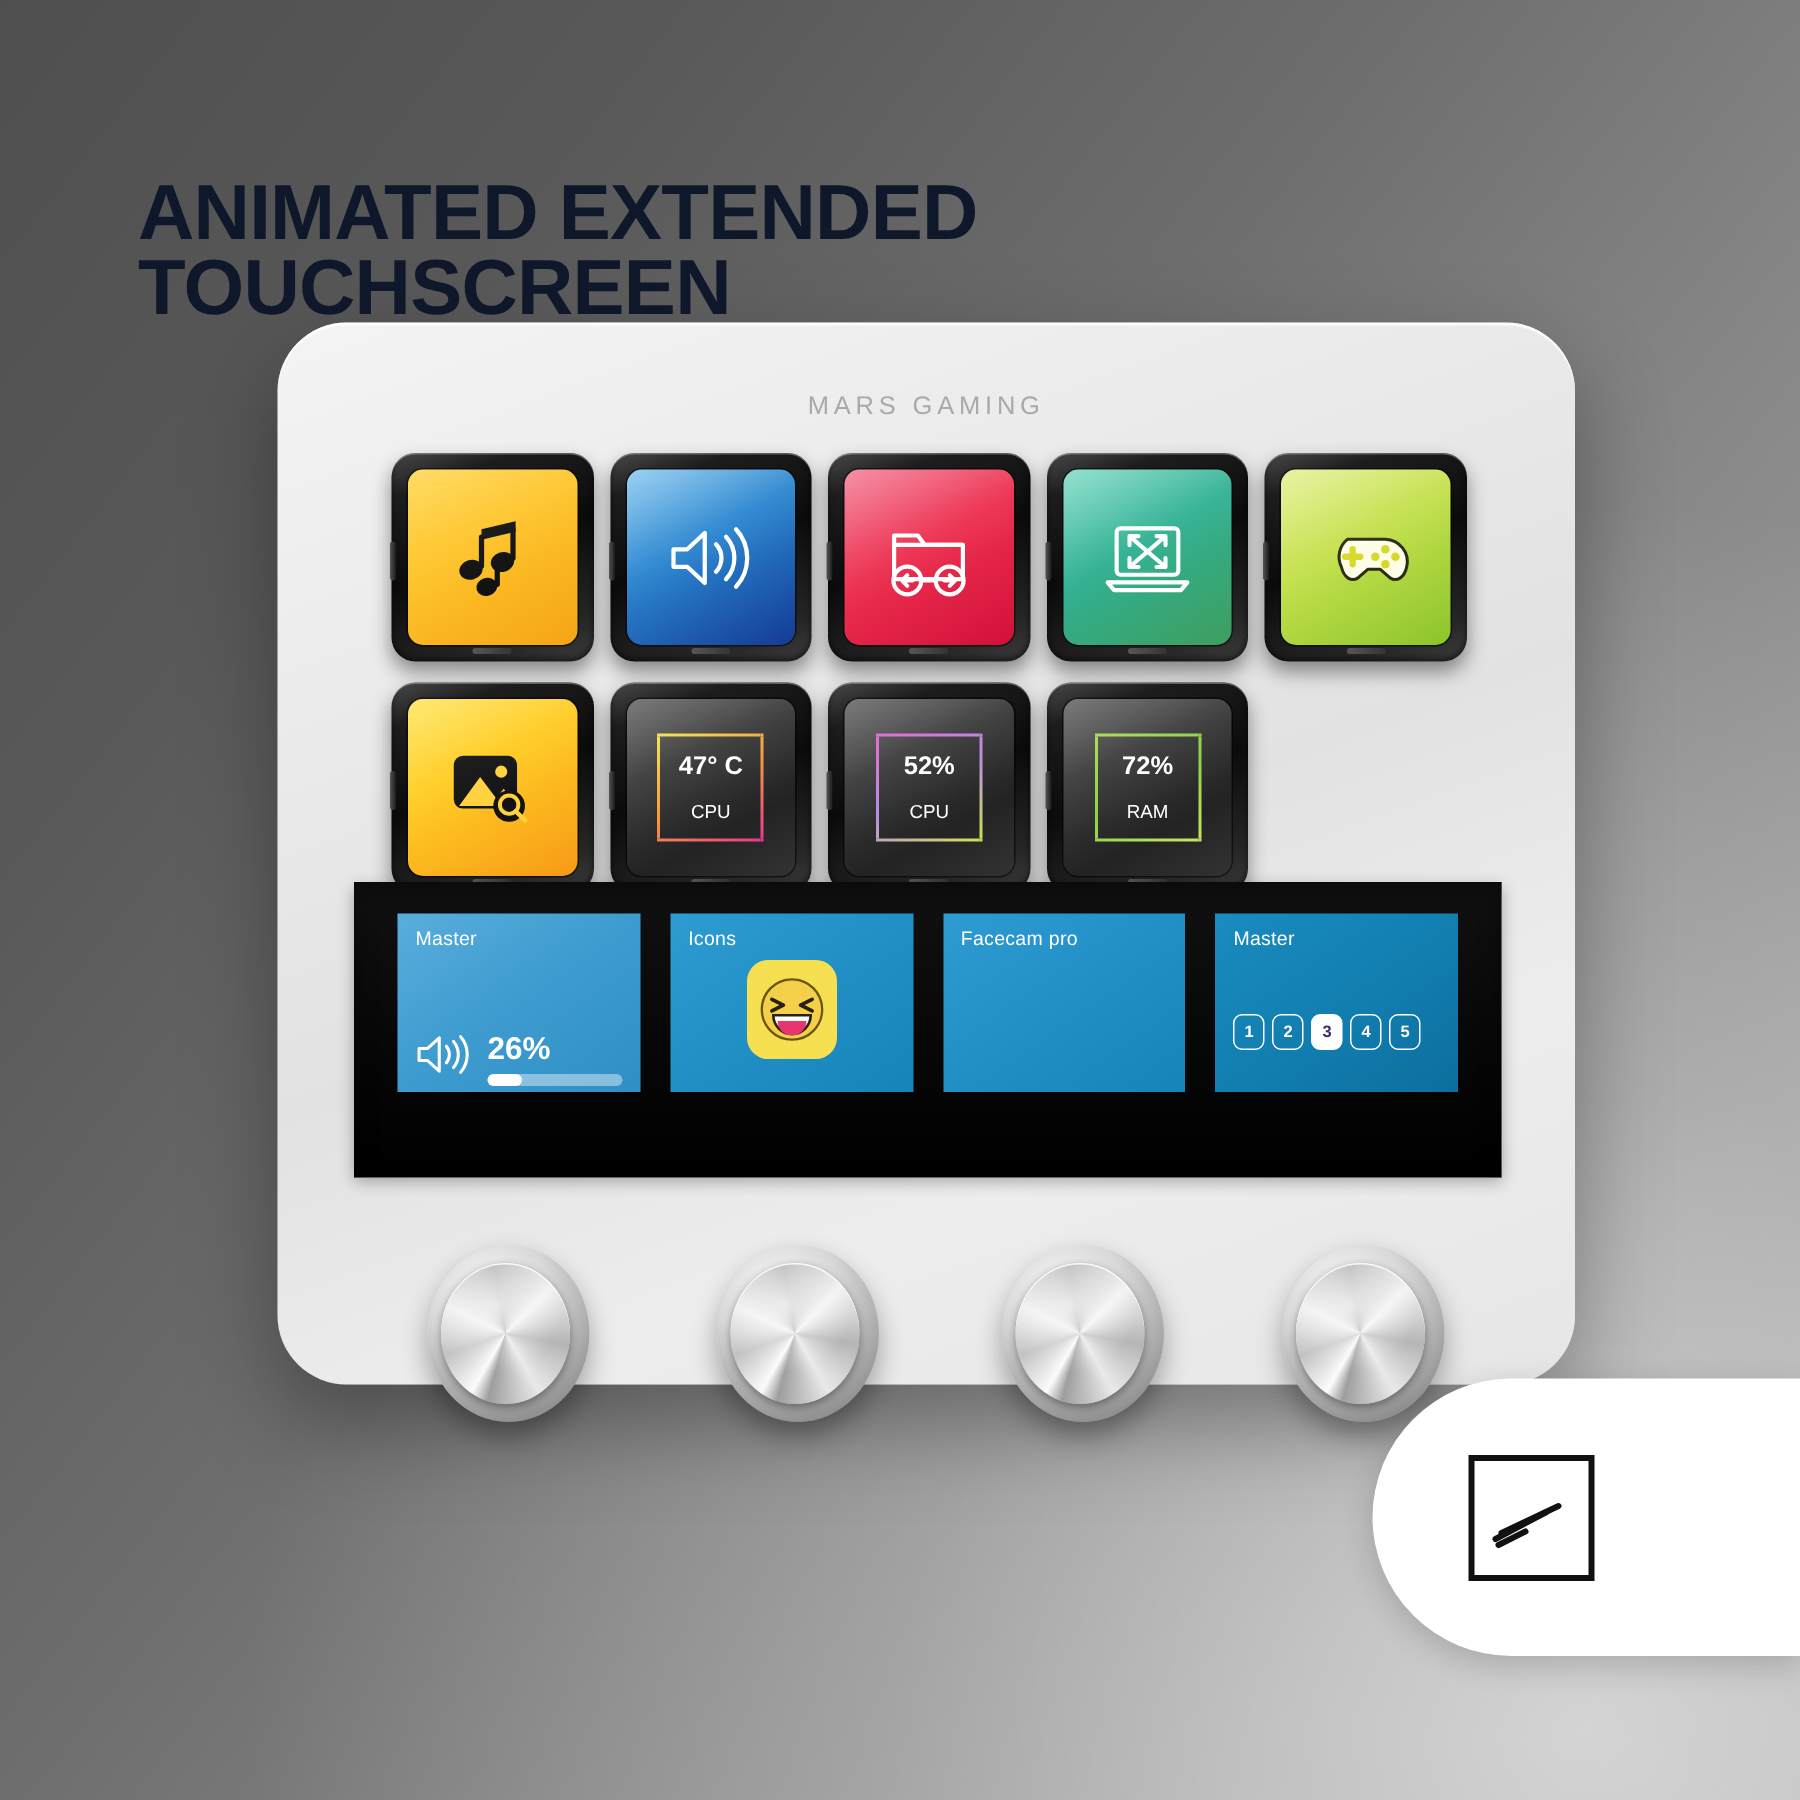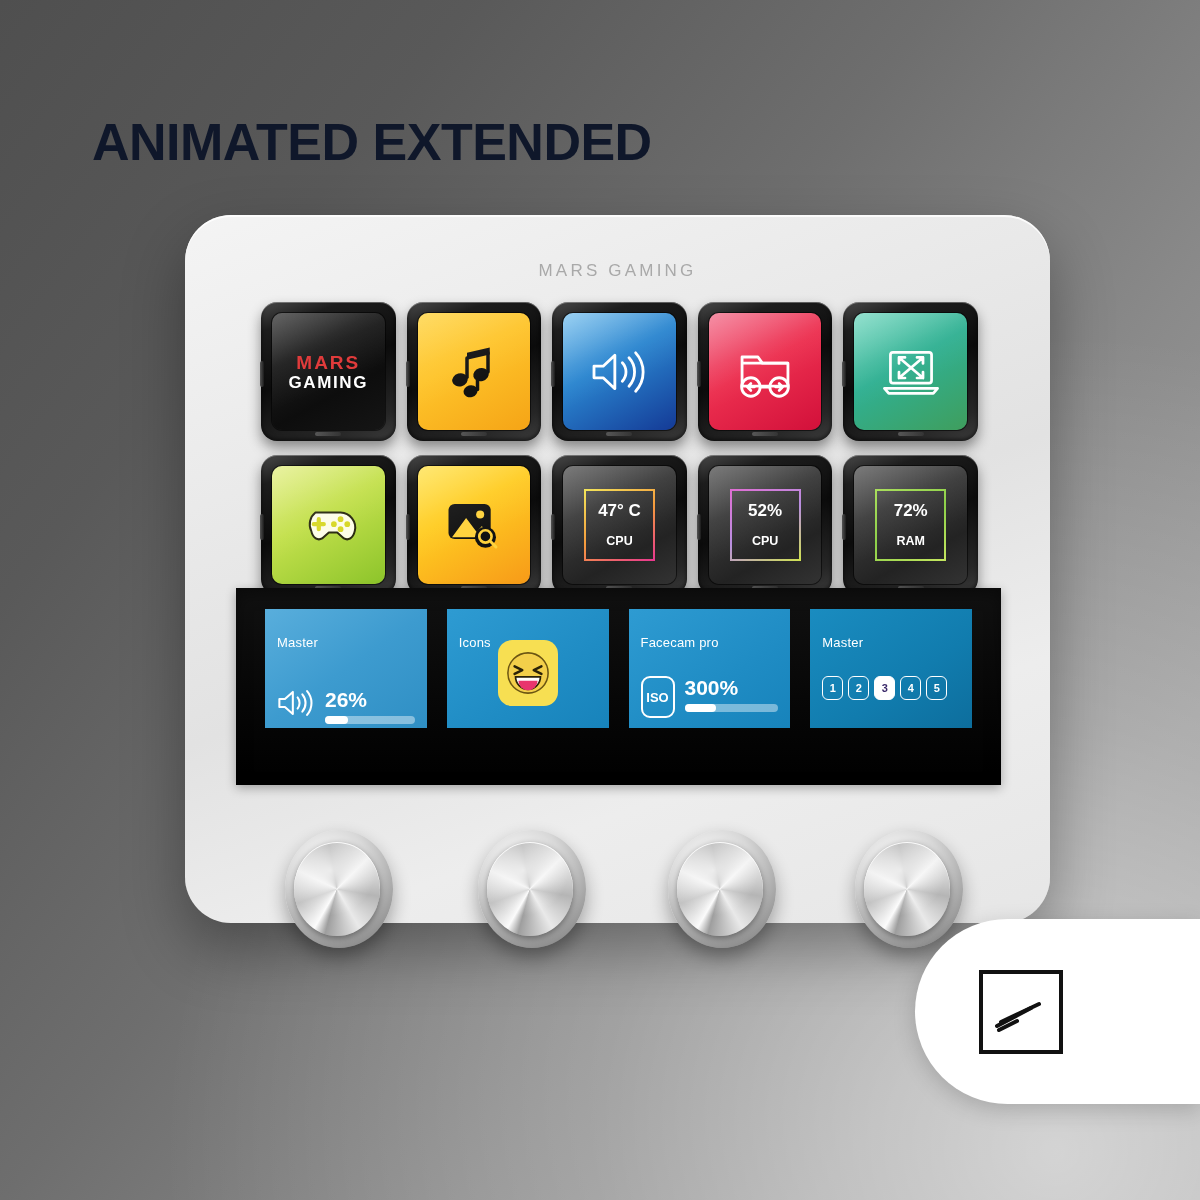--- a/index.html
+++ b/index.html
@@ -77,36 +77,36 @@
   .mars-logo{ text-align:center; line-height:1.12; z-index:2; }
   .mars-logo .m1{ color:#e03b3b; font-weight:bold; font-size:19px; letter-spacing:2px; }
   .mars-logo .m2{ color:#fff; font-weight:bold; font-size:17px; letter-spacing:1.6px; }
 
   .mon-box{
     width:63%; height:62%; border-radius:13px; z-index:2;
     display:flex; flex-direction:column; align-items:center; justify-content:center;
     color:#fff; text-align:center;
   }
   .mon-box .v{ font-size:17px; font-weight:bold; line-height:1.1; }
-  .mon-box .u{ font-size:12.5px; font-weight:bold; margin-top:14px; }
+  .mon-box .u{ font-size:12.5px; font-weight:normal; margin-top:14px; }
   .b-cpu1{ border:2.3px solid; border-image:linear-gradient(150deg,#f2e45a,#f59b3d,#e8388f) 1; }
   .b-cpu2{ border:2.3px solid; border-image:linear-gradient(150deg,#e06ed4,#b98fe0,#cfe153) 1; }
   .b-ram { border:2.3px solid; border-image:linear-gradient(150deg,#a9de5c,#8ed04a,#c4e65f) 1; }
 
   
   .strip{
     position:absolute; left:51px; top:373px; width:765px; height:197px;
     background:linear-gradient(180deg,#111 0%,#070707 55%,#000 100%);
     box-shadow:0 5px 16px rgba(0,0,0,.45) inset, 0 3px 10px rgba(0,0,0,.3);
   }
   .panels{
     position:absolute; left:29px; top:21px; right:29px; height:119px;
     display:grid; grid-template-columns:repeat(4,1fr); gap:20px;
   }
-  .panel{ position:relative; padding:26px 12px; color:#fff; overflow:hidden; }
+  .panel{ position:relative; padding:9px 12px; color:#fff; overflow:hidden; }
   .p-light{ background:linear-gradient(145deg,#59aedc 0%,#3d9bcf 50%,#2f8fc4 100%); }
   .p-mid  { background:linear-gradient(145deg,#2e9bd2 0%,#1f8cc4 60%,#1783bb 100%); }
   .p-deep { background:linear-gradient(145deg,#1a8cc0 0%,#117cae 60%,#0d6e9d 100%); }
   .panel .ptitle{ font-size:13px; font-weight:500; letter-spacing:.2px; }
   .panel .prow{
     position:absolute; left:12px; right:12px; bottom:10px;
     display:flex; align-items:flex-start; gap:10px;
   }
   .panel .pval{ font-size:21px; font-weight:bold; }
   .bar{
@@ -164,37 +164,29 @@
   }
   .badge .mark{
     width:84px; height:84px; border:4px solid #111; position:relative; background:#fff;
   }
 </style>
 </head>
 <body>
 
 <div class="headline">
   <span class="l1">ANIMATED EXTENDED</span>
+  <span class="l2">TOUCHSCREEN</span>
 </div>
 
 <div class="device">
 
   <div class="brand">MARS GAMING</div>
 
   <div class="keygrid">
 
-    <div class="key">
-      <div class="screen f-black">
-        <div class="mars-logo">
-          <div class="m1">MARS</div>
-          <div class="m2">GAMING</div>
-        </div>
-        <div class="gloss"></div>
-      </div>
-    </div>
 
     <div class="key">
       <div class="screen f-yellow">
         <svg width="56" height="56" viewBox="0 0 64 64">
           <g fill="#121212">
             <path d="M24 10 L50 4 L50 12 L24 18 Z"></path>
             <rect x="22" y="14" width="4" height="26" rx="2"></rect>
             <rect x="46" y="8" width="4" height="26" rx="2"></rect>
             <ellipse cx="16" cy="41" rx="9" ry="7.5" transform="rotate(-16 16 41)"></ellipse>
             <ellipse cx="40" cy="35" rx="9" ry="7.5" transform="rotate(-16 40 35)"></ellipse>
@@ -337,29 +329,20 @@
             <path d="M10 17 l8 4 -8 4" fill="none" stroke="#2a2208" stroke-width="2.6" stroke-linecap="round" stroke-linejoin="round"></path>
             <path d="M38 17 l-8 4 8 4" fill="none" stroke="#2a2208" stroke-width="2.6" stroke-linecap="round" stroke-linejoin="round"></path>
             <path d="M11 28 a13 13 0 0 0 26 0 Z" fill="#fff" stroke="#2a2208" stroke-width="1.8"></path>
             <path d="M14 32 a10 10 0 0 0 20 0 Z" fill="#e8356d"></path>
           </svg>
         </div>
       </div>
 
       <div class="panel p-mid">
         <div class="ptitle">Facecam pro</div>
-        <div class="prow">
-          <div class="iso">ISO</div>
-          <div style="position:relative;flex:1">
-            <div class="pval">300%</div>
-            <div class="bar">
-                <i style="width:34%"></i>
-              </div>
-          </div>
-        </div>
       </div>
 
       <div class="panel p-deep">
         <div class="ptitle">Master</div>
         <div class="scenes-row">
           <div class="sbtn">1</div>
           <div class="sbtn">2</div>
           <div class="sbtn on">3</div>
           <div class="sbtn">4</div>
           <div class="sbtn">5</div>

